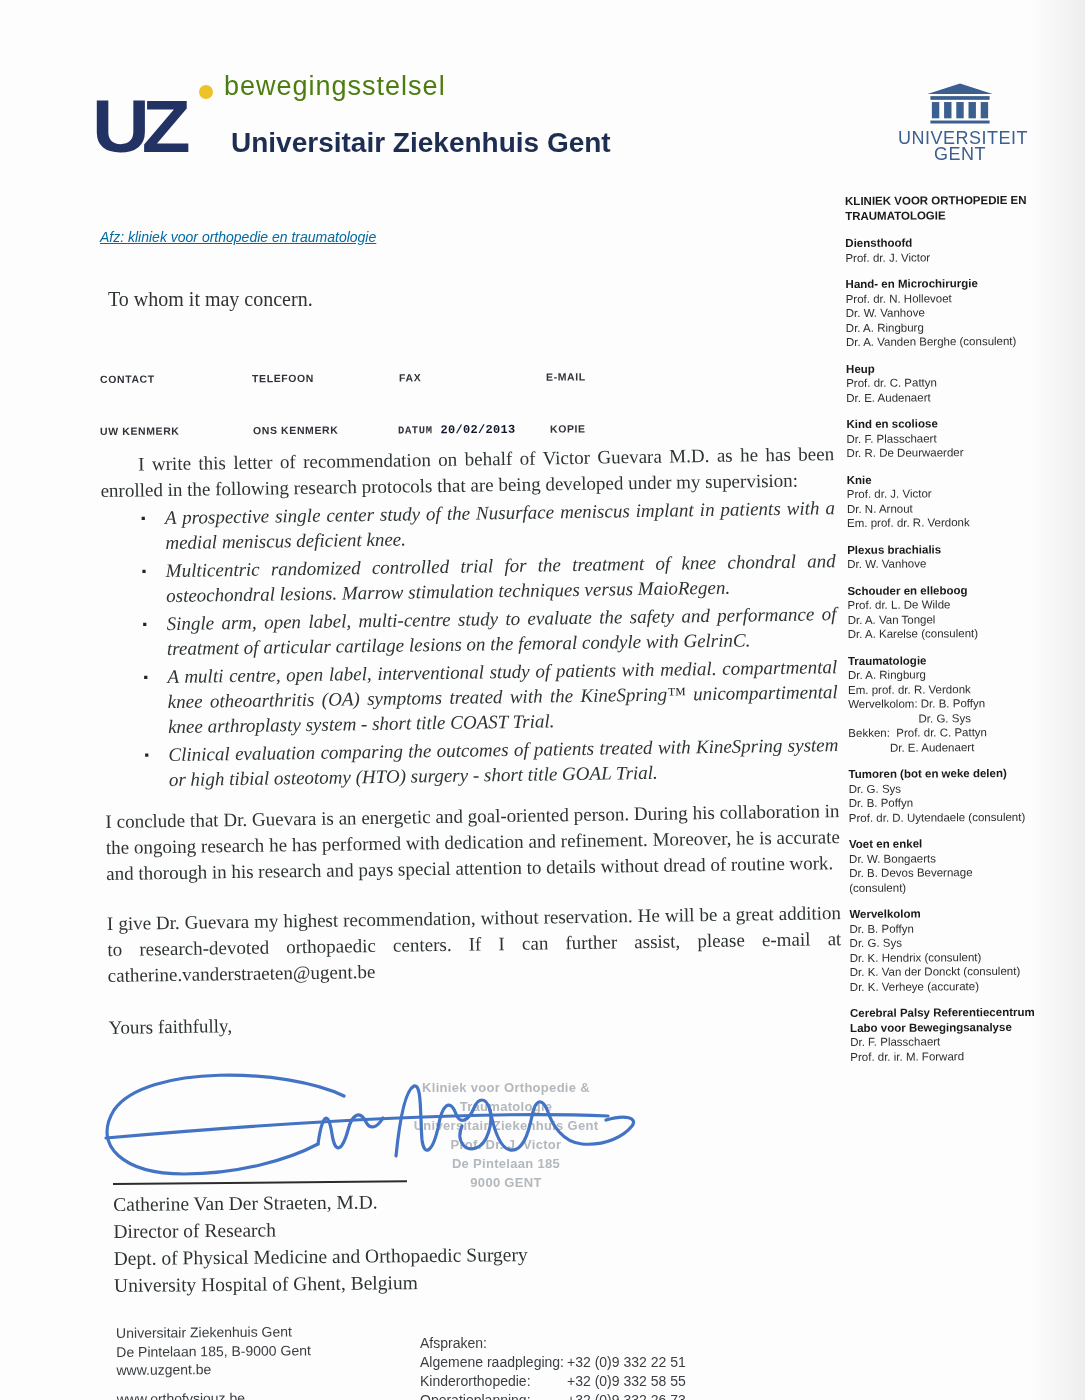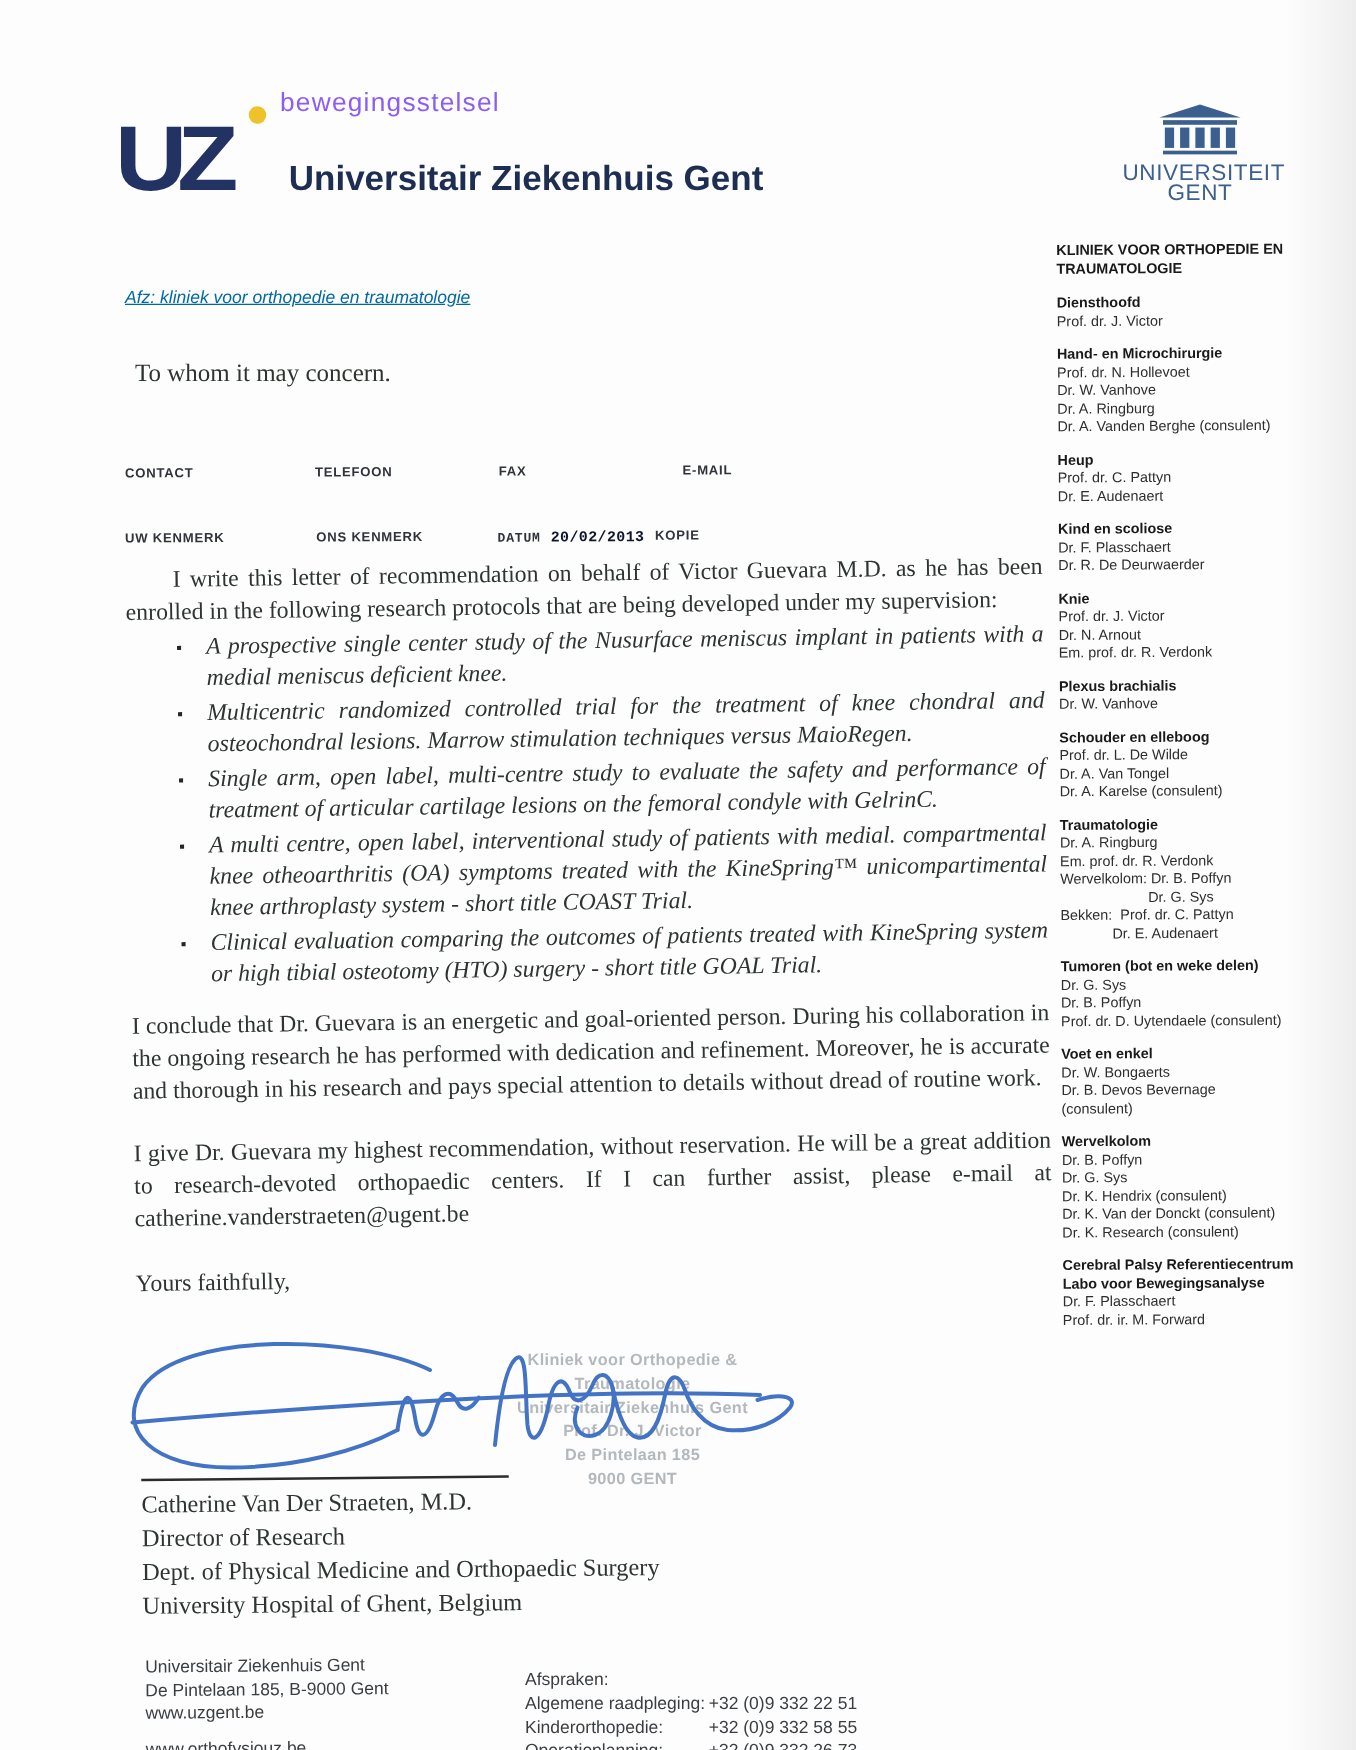--- a/index.html
+++ b/index.html
@@ -1,21 +1,21 @@
 <!DOCTYPE html>
 <html><head>
 <meta charset="utf-8">
 <style>
   html,body{margin:0;padding:0;background:#e9e9e9;}
   .page{position:relative;width:1085px;height:1400px;background:#fdfdfd;overflow:hidden;
         font-family:"Liberation Sans",sans-serif;}
 
   
   .dot{position:absolute;left:199px;top:85px;width:14px;height:14px;border-radius:50%;background:#eec32a;}
-  .tagline{position:absolute;left:224px;top:71px;font-size:21px;color:#8b5cf6;letter-spacing:1px;}
+  .tagline{position:absolute;left:224px;top:71px;font-size:27px;color:#4d7c0f;letter-spacing:1px;}
   .uz{position:absolute;left:92px;top:90px;font-size:80px;line-height:1;font-weight:bold;
       letter-spacing:-8px;color:#223263;transform:scaleY(0.92);transform-origin:0 0;}
   .orgname{position:absolute;left:231px;top:127px;font-size:28px;font-weight:600;color:#1d2e52;}
   .ugent{position:absolute;left:898px;top:82px;width:124px;text-align:center;color:#3b5f8e;}
   .ugent svg{width:74px;height:46px;display:block;margin:0 auto 2px auto;}
   .ugent .uline{font-size:18px;line-height:16px;letter-spacing:0.5px;}
   .afz{position:absolute;left:100px;top:229px;font-size:14px;font-style:italic;
        text-decoration:underline;color:#0369a1;}
 
   
@@ -27,21 +27,21 @@
 
   
   .salutation{position:absolute;left:108px;top:288px;font-family:"Liberation Serif",serif;
               font-size:20px;color:#2f3430;}
   .meta-row{position:absolute;left:100px;height:20px;transform:rotate(-0.3deg);transform-origin:0 0;}
   .meta-row .cell{position:absolute;top:0;white-space:nowrap;}
   .mlabel{font-size:10.5px;font-weight:bold;letter-spacing:0.6px;color:#30343a;}
   .row1{top:373px;width:620px;}
   .row2{top:425px;width:640px;}
   .c0{left:0;} .c1{left:152px;} .c2{left:299px;} .c3{left:446px;}
-  .r2c1{left:153px;} .r2c2{left:298px;} .r2c3{left:424px;}
+  .r2c1{left:153px;} .r2c2{left:298px;} .r2c3{left:450px;}
   .datum-cell{display:flex;align-items:baseline;gap:8px;font-family:Liberation Mono, monospace;}
   .datum-val{font-size:12px;font-weight:bold;color:#0f172a;letter-spacing:0.3px;}
 
   
   .letter{position:absolute;left:100px;top:452px;width:734px;font-family:"Liberation Serif",serif;
           font-size:19px;line-height:26px;color:#2e3531;text-align:justify;
           transform:rotate(-0.85deg);transform-origin:0 0;}
   .letter p{margin:0;}
   .p1{text-indent:38px;}
   .letter ul{margin:2px 0 0 0;padding:0 0 0 64px;}
@@ -169,21 +169,21 @@
       <div class="sb-line">Dr. B. Devos Bevernage</div>
       <div class="sb-line">(consulent)</div>
     </div>
 
     <div class="sb-section">
       <div class="sb-head">Wervelkolom</div>
       <div class="sb-line">Dr. B. Poffyn</div>
       <div class="sb-line">Dr. G. Sys</div>
       <div class="sb-line">Dr. K. Hendrix (consulent)</div>
       <div class="sb-line">Dr. K. Van der Donckt (consulent)</div>
-      <div class="sb-line">Dr. K. Research (consulent)</div>
+      <div class="sb-line">Dr. K. Verheye (accurate)</div>
     </div>
 
     <div class="sb-section">
       <div class="sb-head">Cerebral Palsy Referentiecentrum Labo voor Bewegingsanalyse</div>
       <div class="sb-line">Dr. F. Plasschaert</div>
       <div class="sb-line">Prof. dr. ir. M. Forward</div>
     </div>
   </aside>
 
   <div class="salutation">To whom it may concern.</div>

